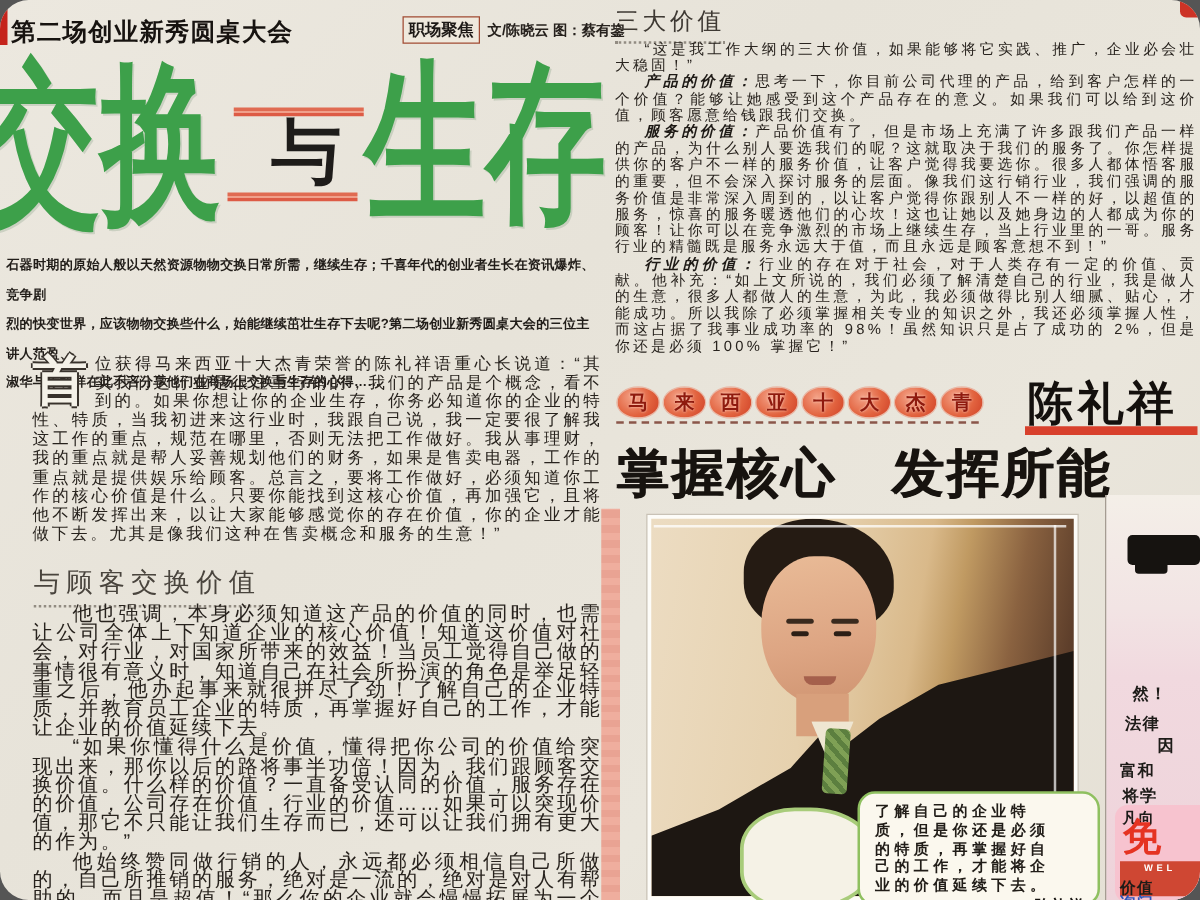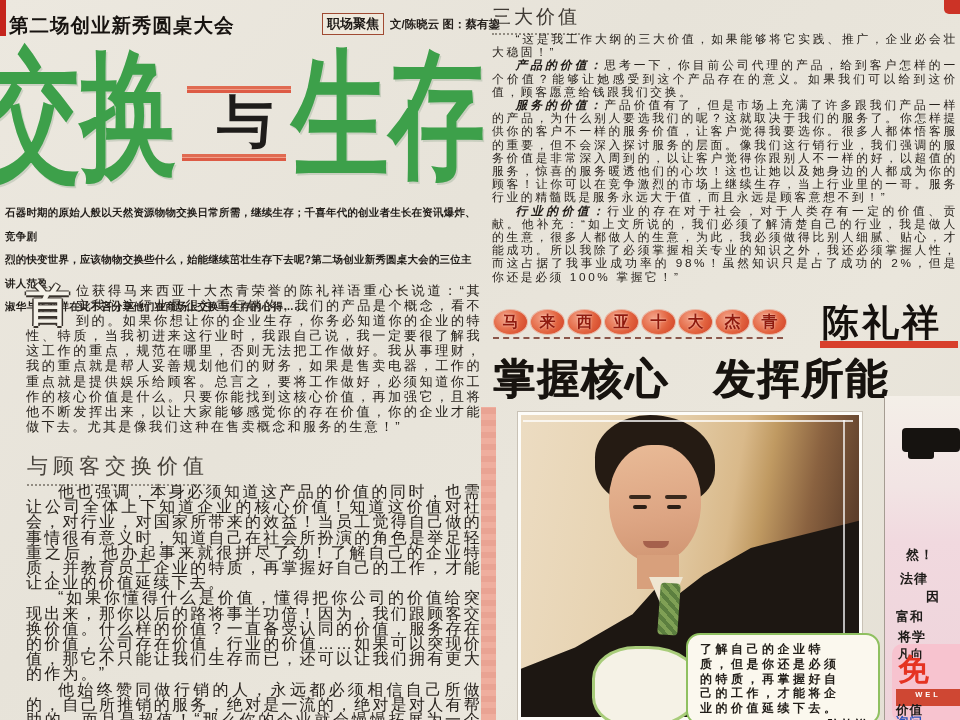--- a/index.html
+++ b/index.html
@@ -1,19 +1,19 @@
 <!DOCTYPE html>
 <html><head>
 <meta charset="utf-8">
 <style>
   html,body{margin:0;padding:0;}
   body{font-family:"Liberation Sans",sans-serif;background:#555;}
   #page{position:relative;width:960px;height:720px;overflow:hidden;
     background:linear-gradient(135deg,#ece8df 0%,#e7e3d9 40%,#eae6dc 70%,#e4dfd4 100%);
-    color:#262220;}
+    color:#262220;border-radius:23px;}
   .abs{position:absolute;}
   
   .corner-red-left{left:0;top:0;width:6px;height:36px;background:#c5241c;}
   .corner-red-right{left:944px;top:0;width:16px;height:14px;background:#cc3326;border-radius:0 0 0 5px;}
   .kicker{left:9px;top:12px;font-size:19.5px;font-weight:bold;letter-spacing:1px;color:#171310;}
   .col-badge{left:322px;top:13px;font-size:13px;font-weight:bold;color:#1d1916;
     border:1.5px solid #a04a32;padding:1px 4px;background:#efe9dd;}
   .byline{left:390px;top:17px;font-size:11.5px;font-weight:bold;color:#26211d;}
   
   .gtitle{top:46px;font-size:138px;line-height:1;font-weight:800;color:#3da04a;
@@ -92,21 +92,21 @@
   .bubble .attr{text-align:right;font-family:"DejaVu Serif",serif;font-weight:bold;font-size:12.5px;
     letter-spacing:1px;color:#14110e;margin-top:1px;}
   
   .side-strip{left:884px;top:396px;width:76px;height:324px;border-left:1px solid #a59c92;
     background:linear-gradient(180deg,#f4efe8 0%,#f2e4e4 28%,#f1d9df 45%,#eed3da 100%);}
   .bag-body{left:902px;top:428px;width:58px;height:24px;background:#161310;border-radius:4px;}
   .bag-tab{left:908px;top:452px;width:26px;height:7px;background:#161310;border-radius:0 0 3px 3px;}
   .ad-txt{font-size:13px;font-weight:bold;color:#1d1b18;letter-spacing:1px;}
   .pink-box{left:892px;top:644px;width:70px;height:78px;background:#f7c3cf;border-radius:10px 0 0 10px;}
   .free-char{left:898px;top:654px;font-size:31px;font-weight:900;color:#e53322;line-height:1;}
-  .wel-bar{left:896px;top:689px;width:64px;height:17px;background:#cf4733;color:#fff;
+  .wel-bar{left:896px;top:689px;width:64px;height:28px;background:#cf4733;color:#fff;
     font-size:7.5px;font-weight:bold;letter-spacing:3px;text-align:center;line-height:11px;}
   .blue-txt{color:#2d55bb !important;}
 </style>
 </head>
 <body>
 
 <div id="page">
 
   <div class="abs corner-red-left"></div>
   <div class="abs corner-red-right"></div>

